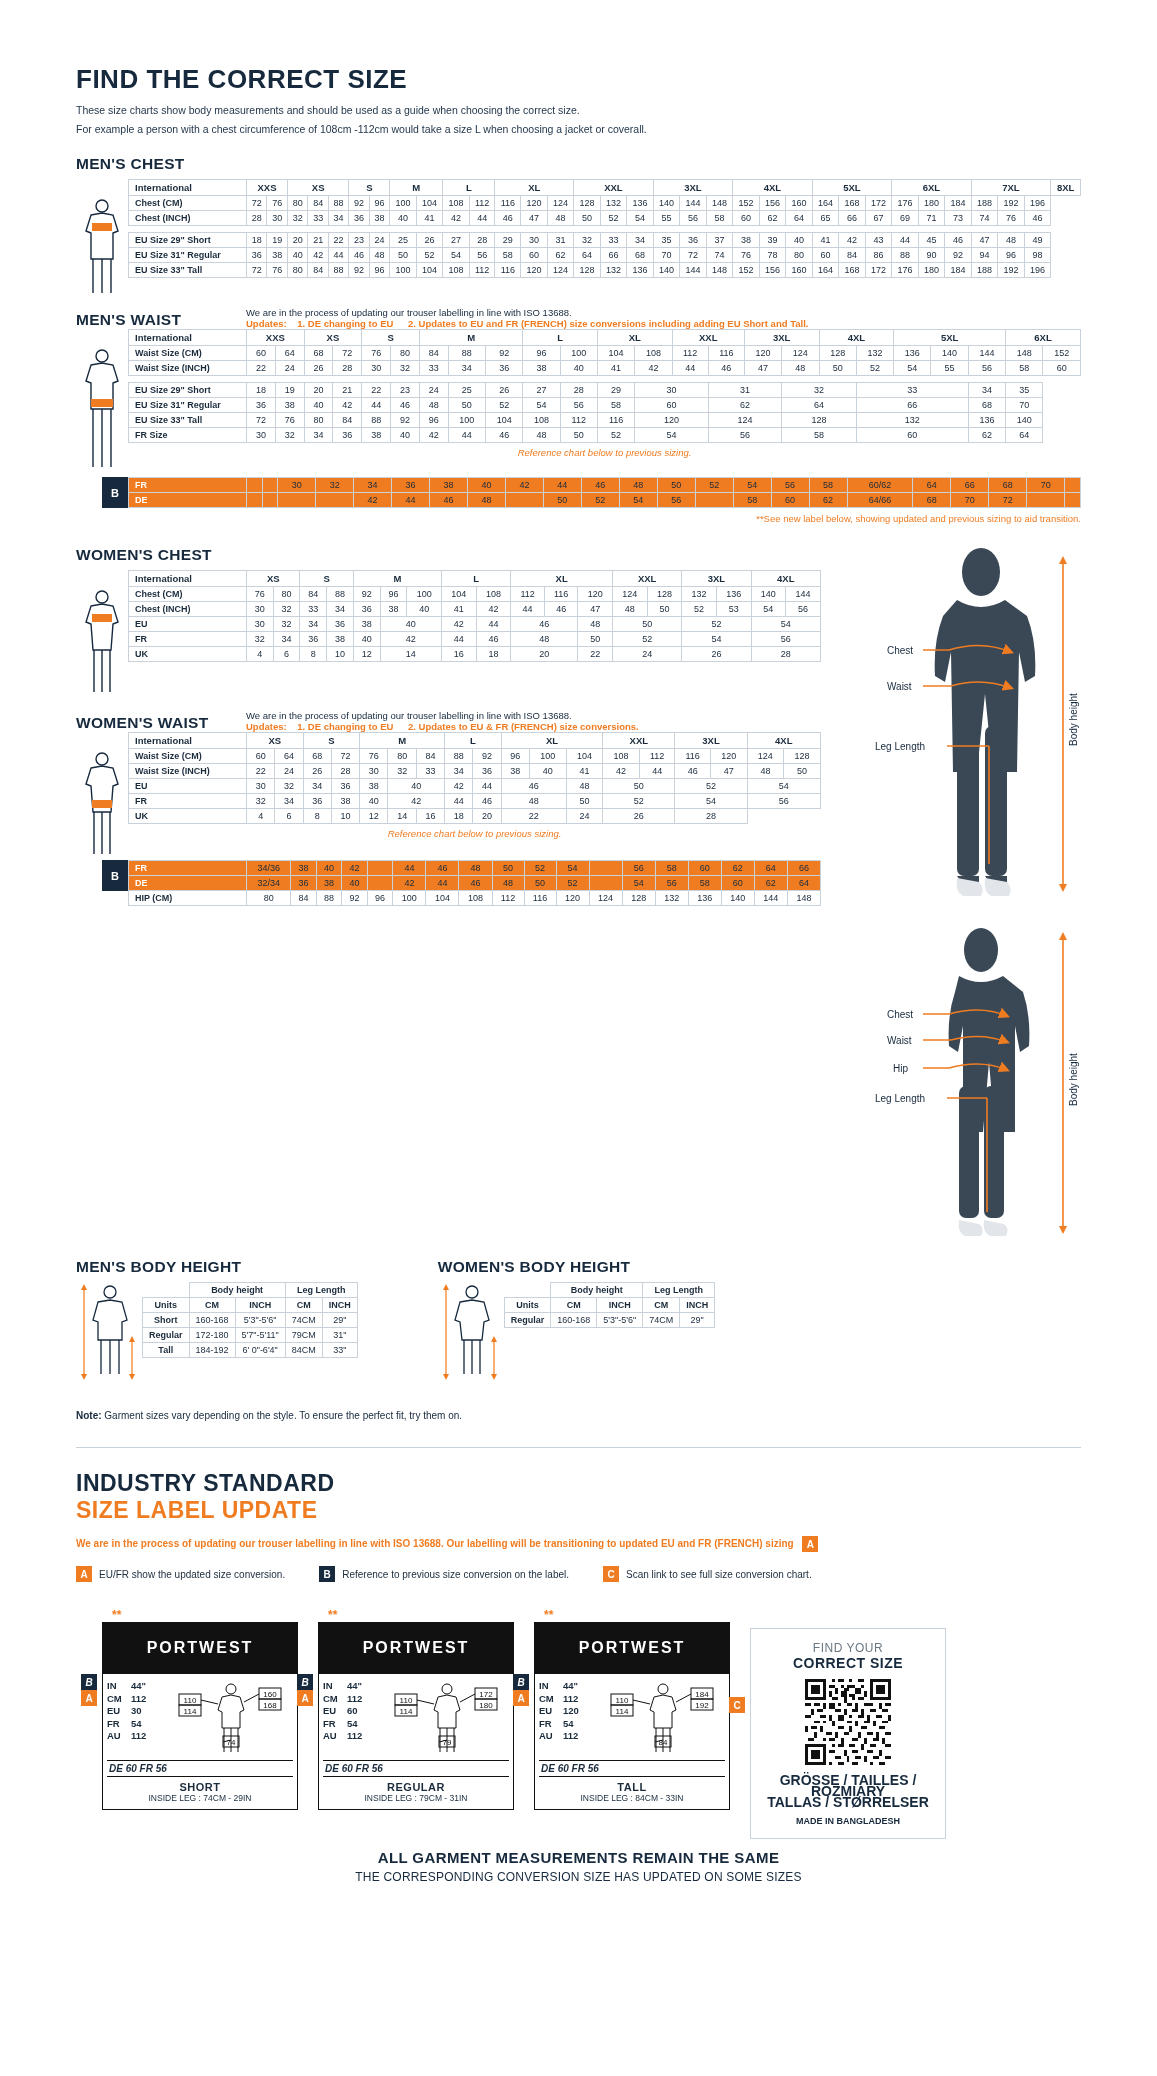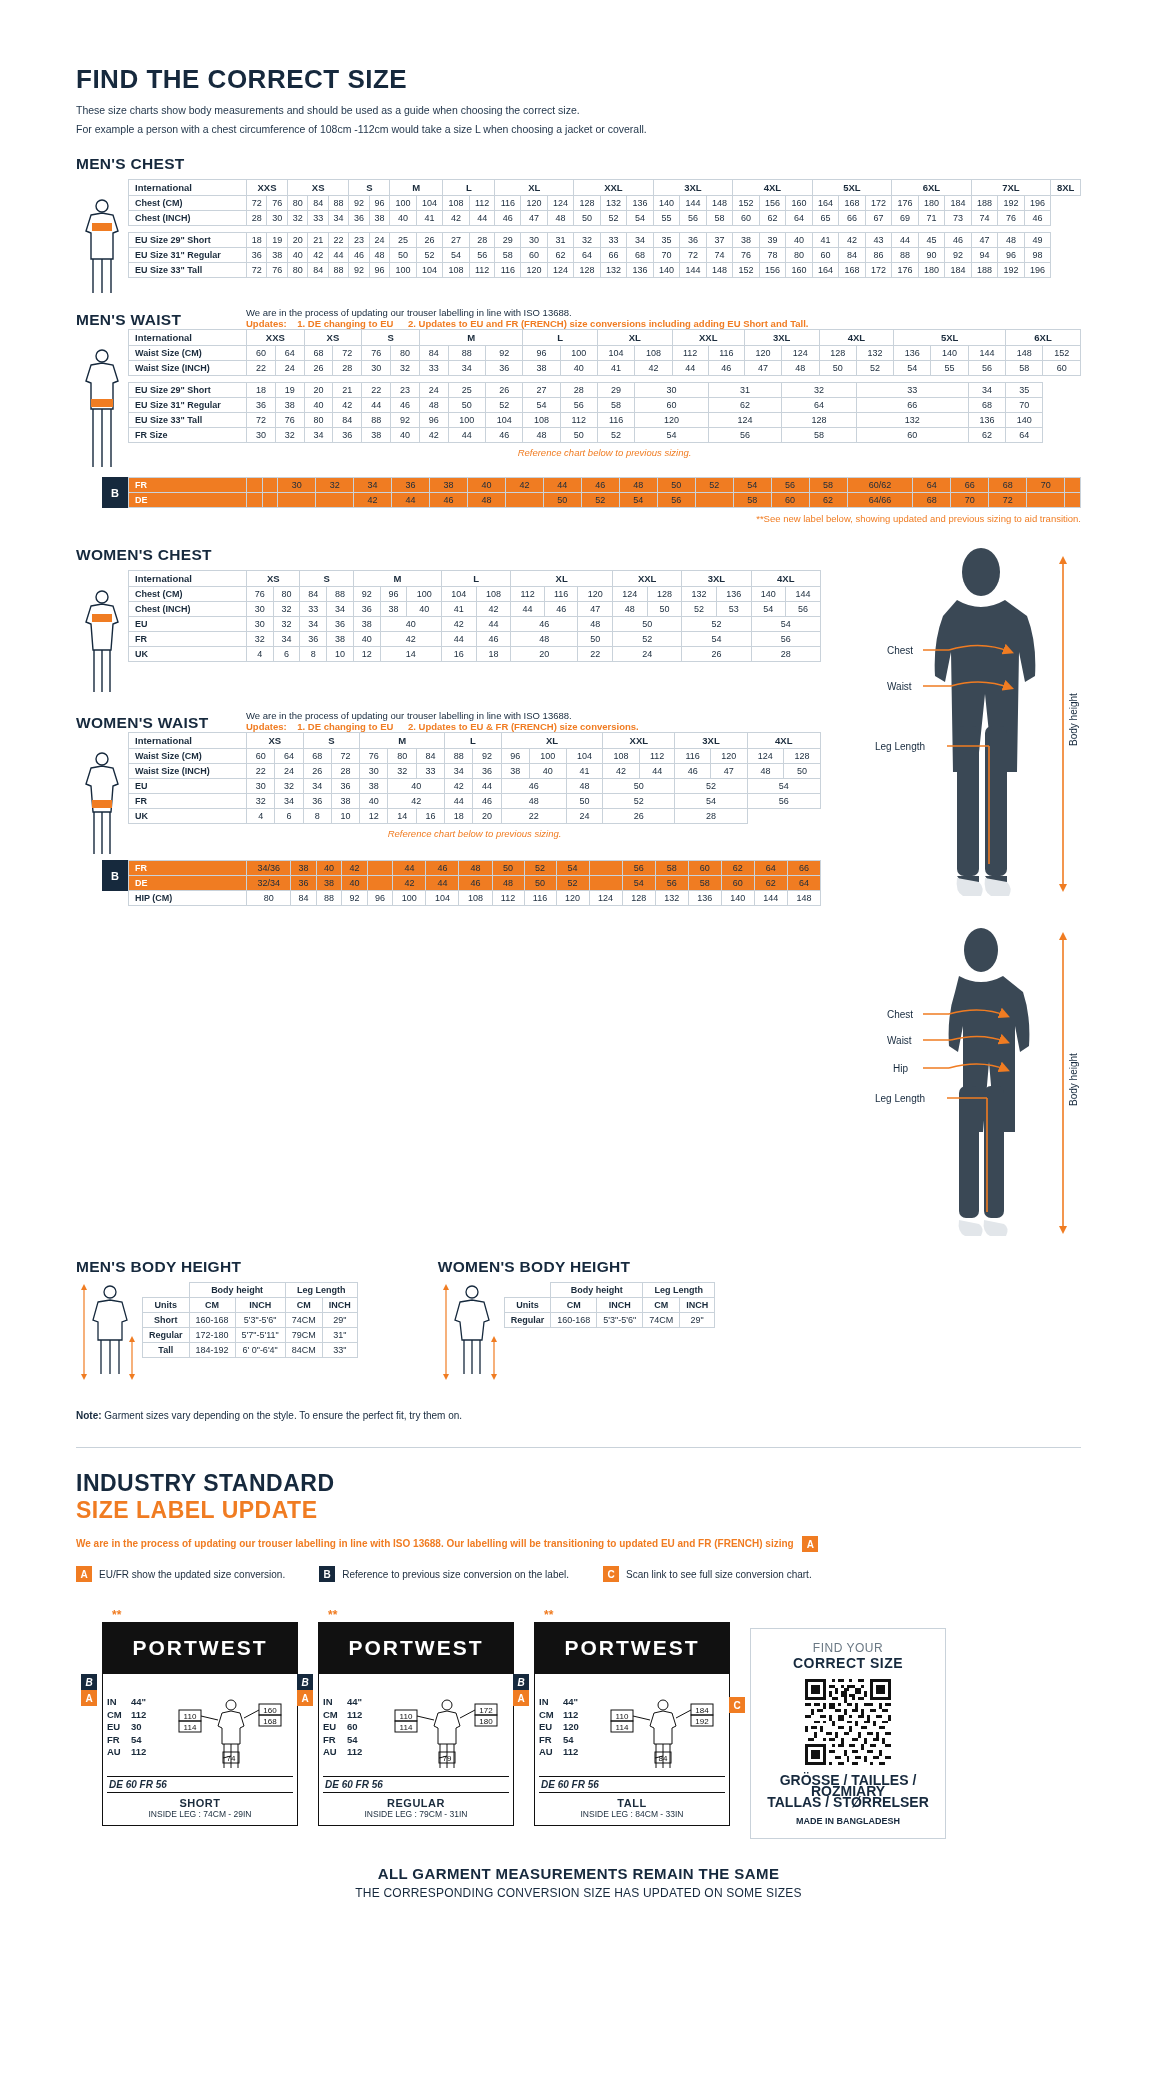--- a/index.html
+++ b/index.html
@@ -76,24 +76,24 @@
   .tagB { background:#16293d; }
   .tagC { background:#f07c22; }
 
   
   .labels { display:flex; gap:20px; margin-top:26px; align-items:flex-start; }
   .label-card { width:196px; position:relative; }
   .lbl-star { color:#f07c22; font-weight:bold; font-size:12px; margin-left:10px; }
   .brandbar {
     background:#111; color:#fff; height:52px; display:flex;
     align-items:center; justify-content:center; letter-spacing:2px;
-    font-size:21px; font-weight:bold;
+    font-size:16px; font-weight:bold;
   }
   .lbl-body { border:1px solid #111; border-top:none; padding:6px 4px 0 4px; position:relative; }
-  .lbl-grid { display:flex; font-size:9.5px;margin-top:16px; }
+  .lbl-grid { display:flex; font-size:9.5px; }
   .lbl-keys { width:64px; }
   .lbl-keys div { display:flex; gap:6px; line-height:12.5px; }
   .lbl-keys .k { width:18px; font-weight:bold; }
   .lbl-keys .v { font-weight:bold; }
   .lbl-fig { flex:1; position:relative; height:76px; }
   .lbl-de { border-top:1px solid #111; margin-top:4px; padding:2px 0 2px 2px; font-size:10px; font-style:italic; font-weight:bold;}
   .lbl-foot { border-top:1px solid #111; text-align:center; padding:4px 0 6px 0; }
   .lbl-foot .sz { font-size:11px; font-weight:bold; letter-spacing:0.5px; }
   .lbl-foot .leg { font-size:8.5px; }
   .sidetagA, .sidetagB {
@@ -105,21 +105,21 @@
 
   .qr-card { width:196px; border:1px solid #c9d2da; padding:12px 10px; text-align:center; position:relative;}
   .qr-t1 { font-size:12px; color:#6a7884; letter-spacing:0.5px;}
   .qr-t2 { font-size:14px; font-weight:bold; color:#16293d; letter-spacing:0.5px; margin-bottom:8px;}
   .qr-box { width:86px; height:86px; margin:0 auto 10px auto; }
   .qr-sub { font-size:14px; font-weight:bold; color:#16293d; line-height:11px; }
   .qr-made { font-size:9px; font-weight:bold; color:#16293d; margin-top:8px;}
   .sidetagC { position:absolute; left:-22px; top:68px; background:#f07c22; width:16px; height:16px; color:#fff;
     font-size:10px; font-weight:bold; display:flex; align-items:center; justify-content:center; }
 
-  .footer-1 { text-align:center; font-size:15px; font-weight:bold; color:#16293d; margin-top:26px; letter-spacing:0.4px;}
+  .footer-1 { text-align:center; font-size:15px; font-weight:bold; color:#16293d; margin-top:10px; letter-spacing:0.4px;}
   .footer-2 { text-align:center; font-size:12px; color:#16293d; margin-top:4px; letter-spacing:0.2px;}
 
   .mini-note { font-size:10px; color:#16293d; margin-top:10px; }
   .mini-note b { font-weight:bold; }
 
   .measure-lbl { font-size:10px; fill:#16293d; }
 </style>
 </head>
 <body>
 

